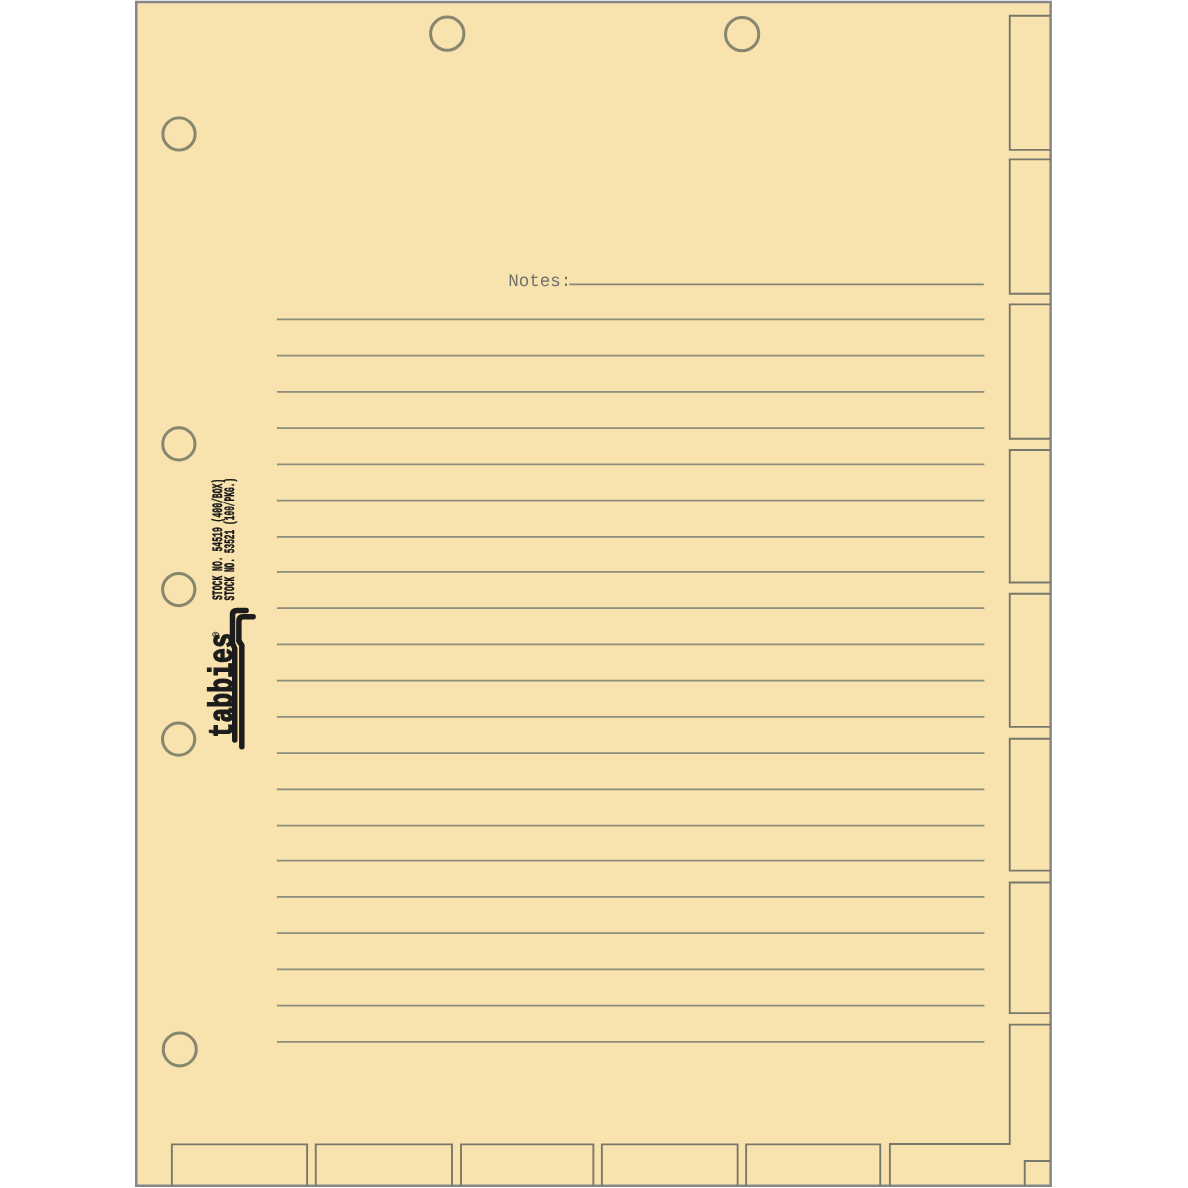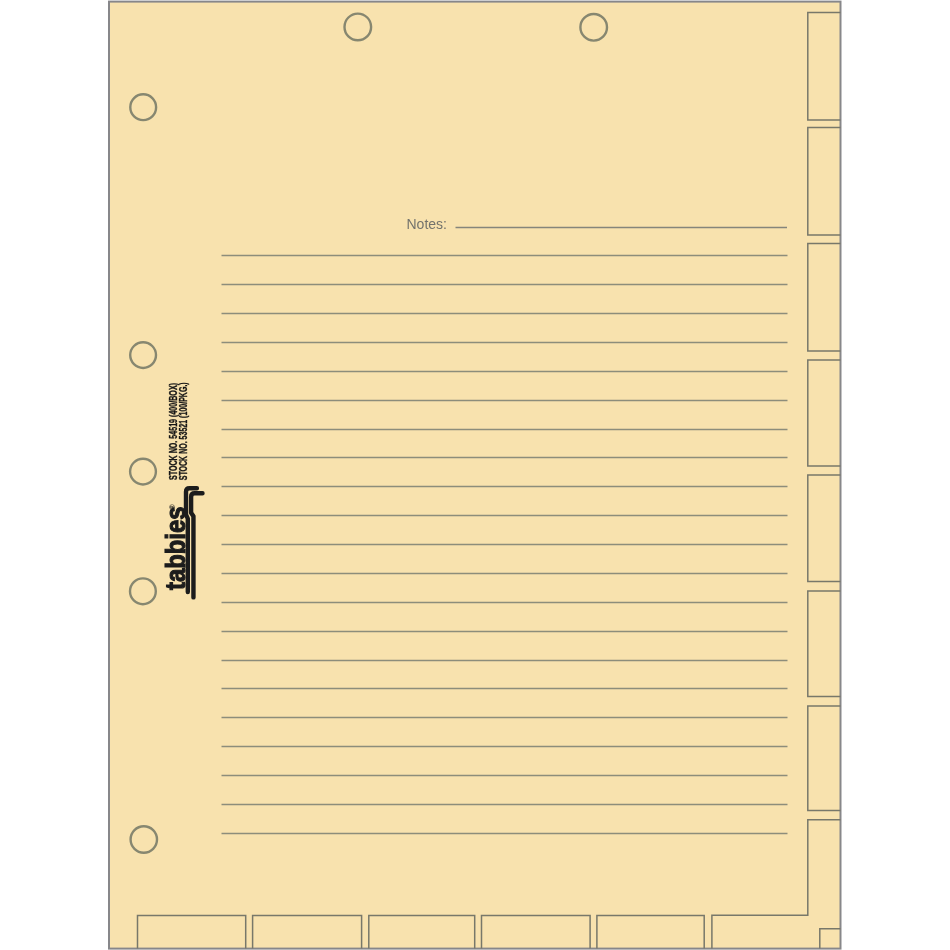--- a/index.html
+++ b/index.html
@@ -1,17 +1,17 @@
 <!DOCTYPE html>
 <html><head>
 <meta charset="utf-8">
 <style>
   html,body{margin:0;padding:0;background:#ffffff;}
   .canvas{position:relative;width:950px;height:950px;background:#ffffff;overflow:hidden;
-          font-family:Liberation Sans, sans-serif;}
+          font-family:Liberation Mono, monospace;}
 </style>
 </head>
 <body>
 <div class="canvas">
 <svg width="950" height="950" viewBox="0 0 950 950" style="filter:blur(0.3px)">
 
   <rect x="109" y="1.6" width="731.5" height="947" fill="#f8e2ae" stroke="#87878a" stroke-width="2"></rect>
 
   <g fill="none" stroke="#78786a" stroke-width="1.5">
 

